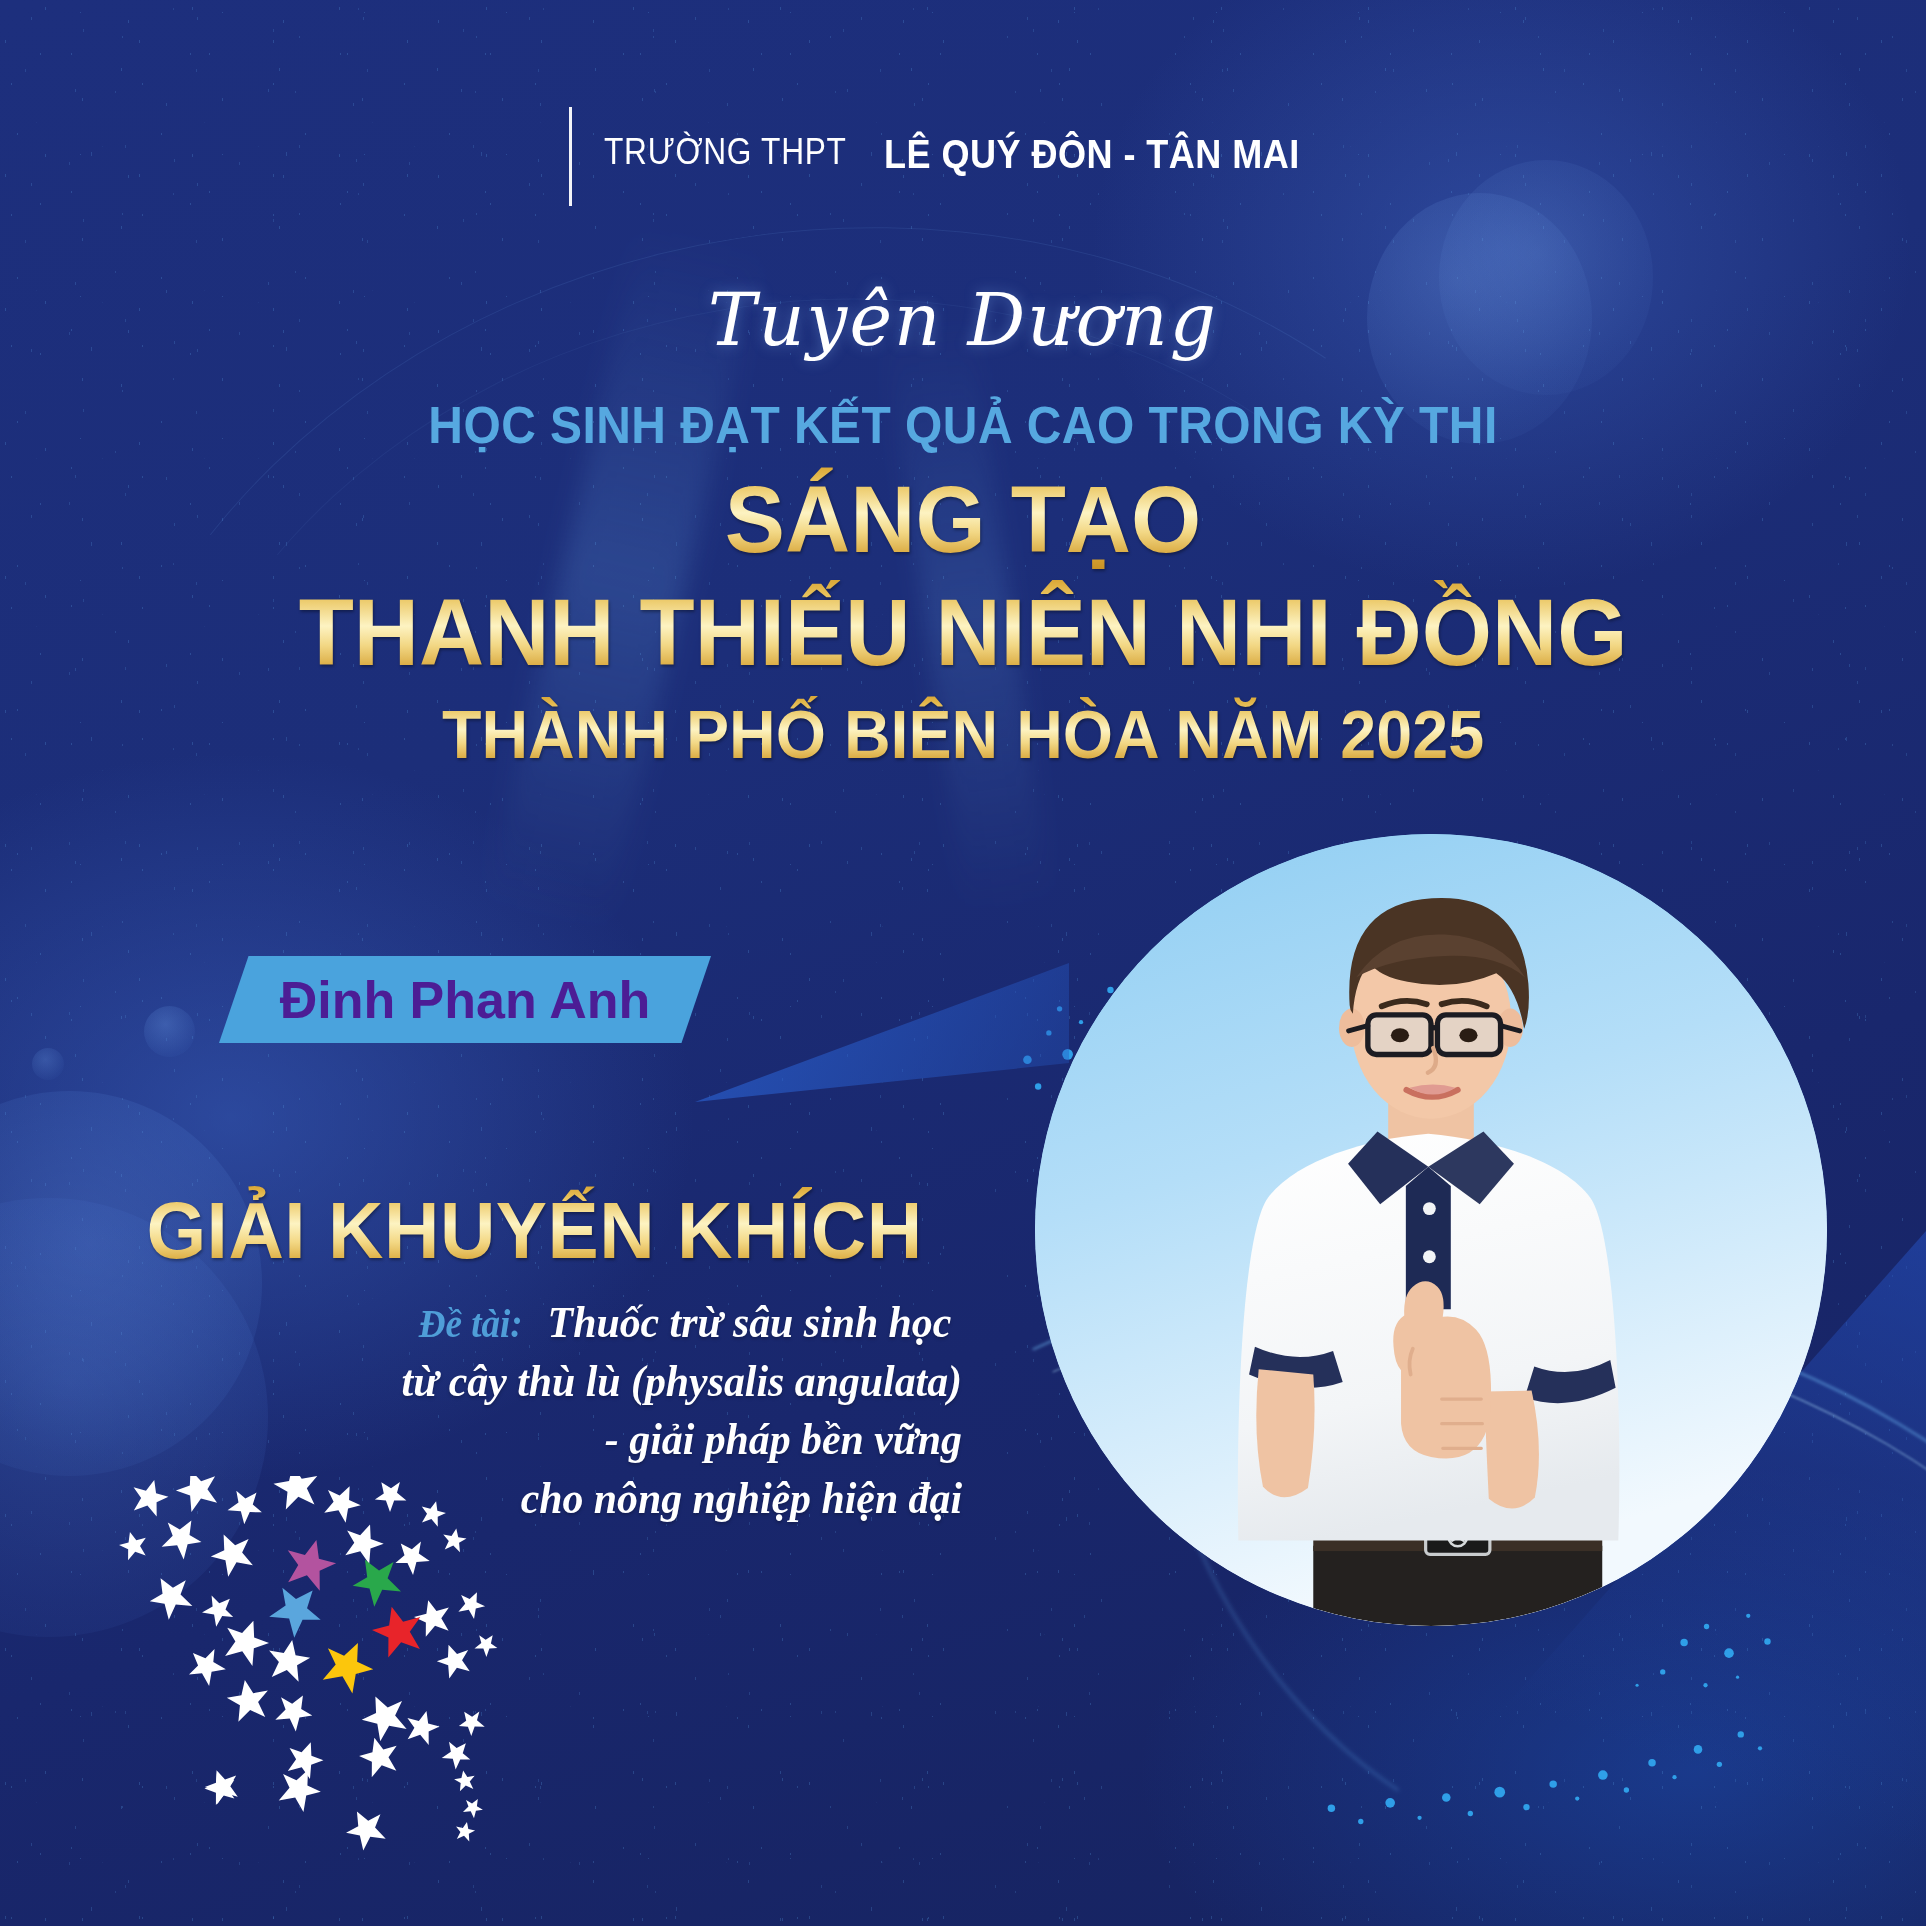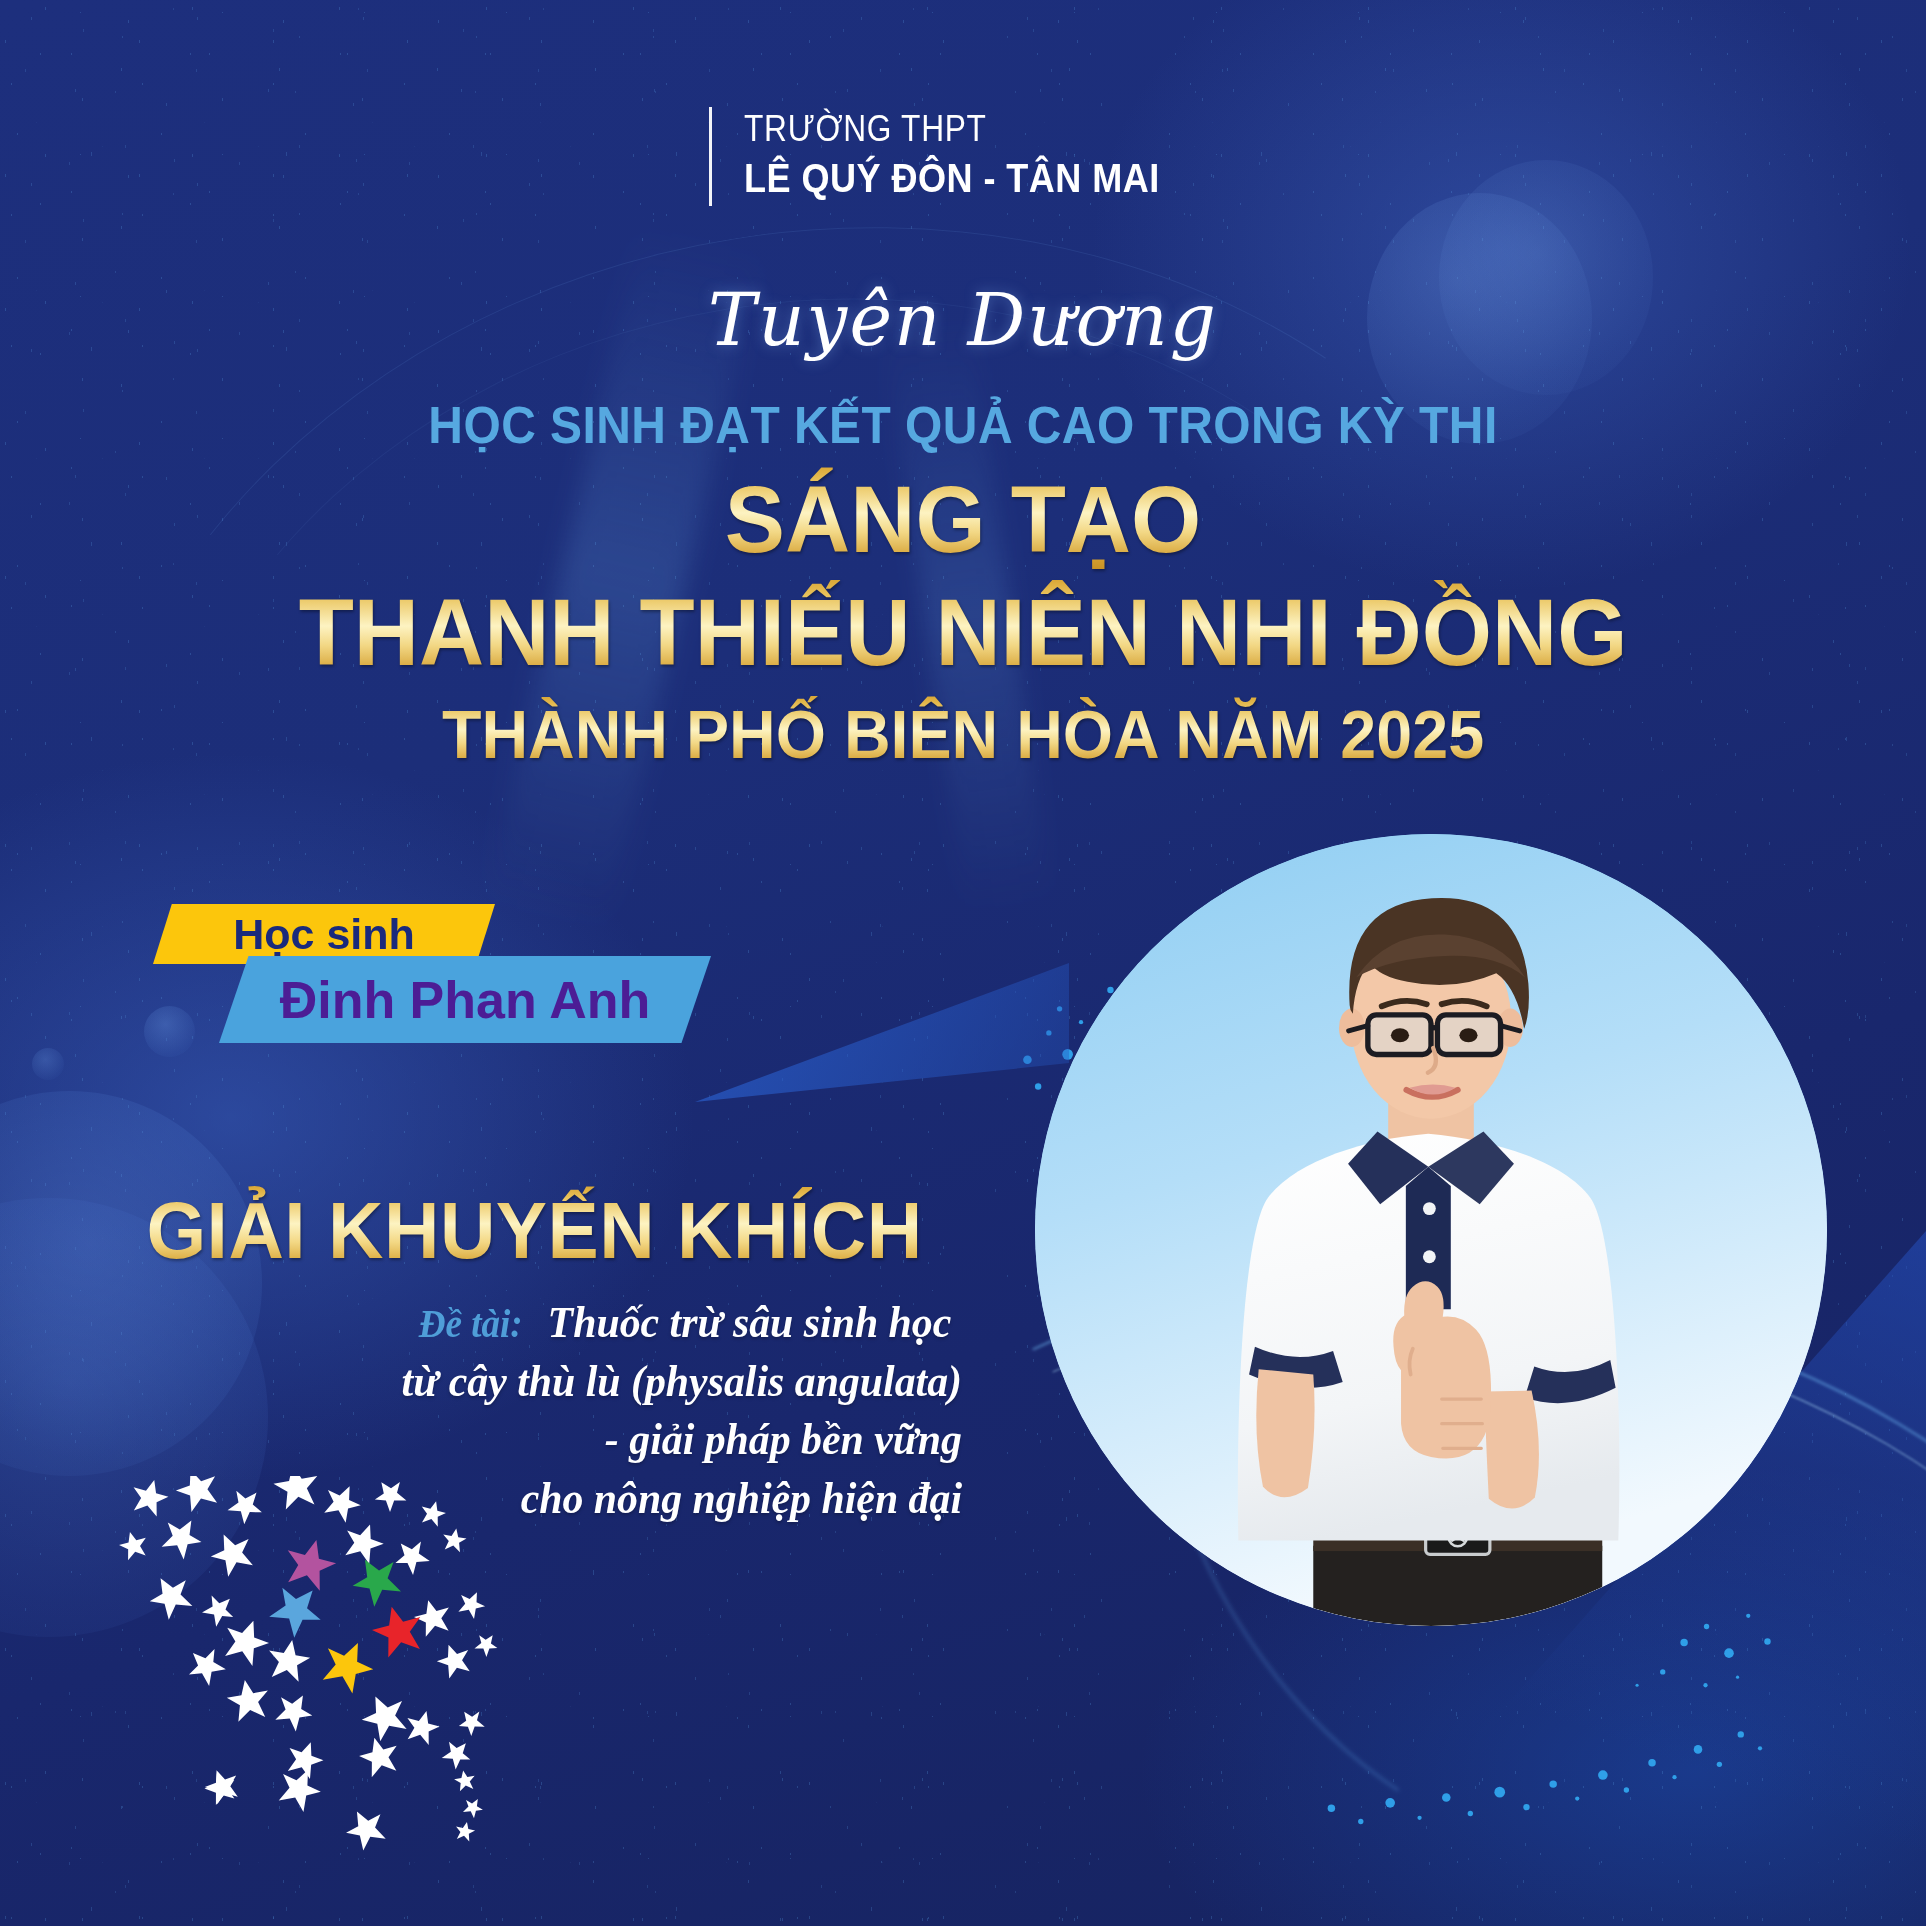--- a/index.html
+++ b/index.html
@@ -129,21 +129,21 @@
     background:linear-gradient(200deg, rgba(37,80,190,.55) 0%, rgba(30,70,175,.0) 68%);
     clip-path:polygon(100% 0, 100% 100%, 0 100%);
   }
 
   
   .header{ position:absolute; left:0; top:107px; width:100%; display:flex;
            justify-content:center; align-items:center; gap:32px; }
   .logo-wrap{ display:flex; align-items:flex-end; }
   .logo-svg{ display:block; }
   .divider{ width:2.7px; height:99px; background:#ffffff; opacity:.95; }
-  .school-block{ display:flex; flex-direction:column; gap:4.3px; padding-bottom:3.2px; }
+  .school-block{ display:flex; flex-direction:row; gap:4.3px; padding-bottom:3.2px; }
   .school-line1{ color:#ffffff; font-size:36px; font-weight:400; letter-spacing:0.8px;
                  font-family:"Liberation Sans Narrow","Liberation Sans", sans-serif;
                  transform:scaleX(.88); transform-origin:left center; white-space:nowrap; }
   .school-line2{ color:#ffffff; font-size:41px; font-weight:700; letter-spacing:0.5px;
                  font-family:"Liberation Sans Narrow","Liberation Sans", sans-serif;
                  transform:scaleX(.88); transform-origin:left center; white-space:nowrap; }
 
   
   .script-title{
     position:absolute; left:0; top:278px; width:100%;
@@ -329,21 +329,20 @@
     </div>
   </div>
 
   <div class="script-title">Tuyên Dương</div>
   <div class="sub-title">HỌC SINH ĐẠT KẾT QUẢ CAO TRONG KỲ THI</div>
   <div class="gold gold-1">SÁNG TẠO</div>
   <div class="gold gold-2">THANH THIẾU NIÊN NHI ĐỒNG</div>
   <div class="gold gold-3">THÀNH PHỐ BIÊN HÒA NĂM 2025</div>
 
   <div class="badge-pointer"></div>
-  <div class="badge badge-role">Học sinh</div>
   <div class="badge badge-name">Đinh Phan Anh</div>
 
   <div class="award">GIẢI KHUYẾN KHÍCH</div>
 
   <div class="topic">
     <span class="row1">
       <span class="topic-label">Đề tài:</span><span class="topic-text">Thuốc trừ sâu sinh học</span>
     </span>
     <span class="topic-line">từ cây thù lù (physalis angulata)</span>
     <span class="topic-line">- giải pháp bền vững</span>

